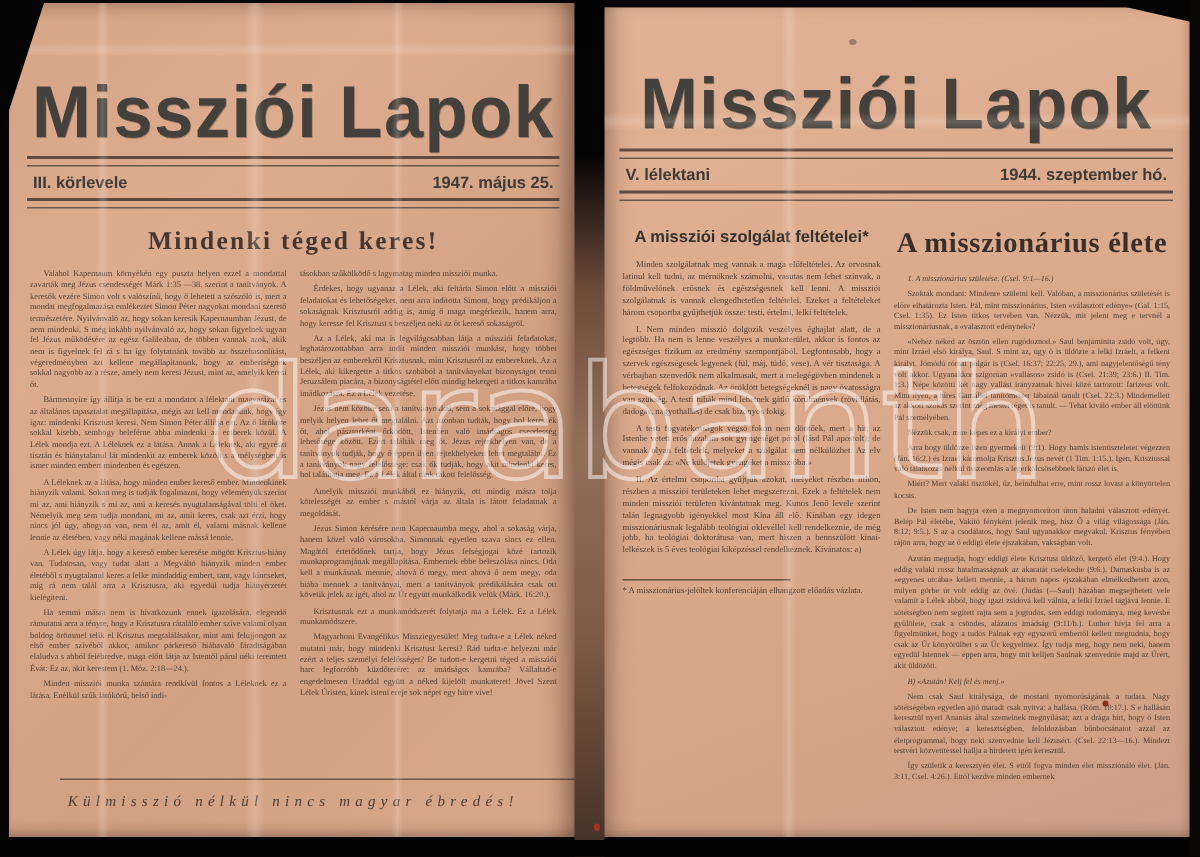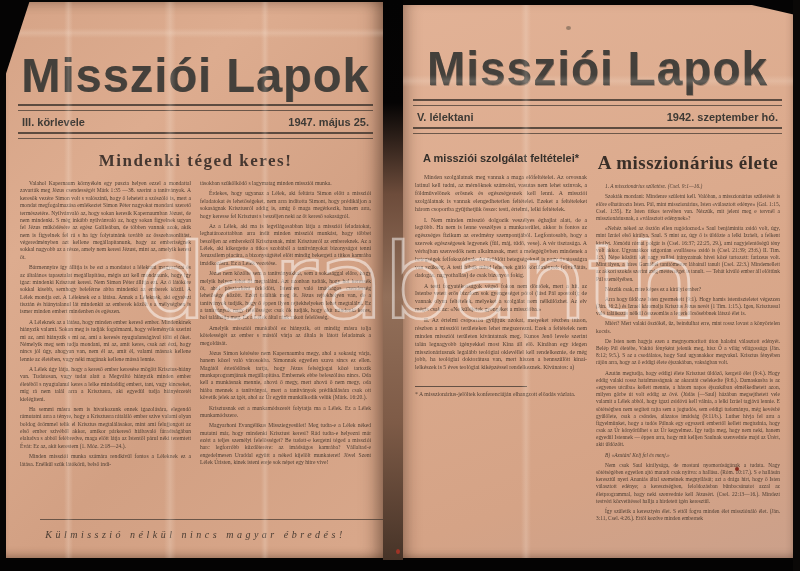--- a/index.html
+++ b/index.html
@@ -124,21 +124,21 @@
   <div class="crease" style="left:158px;top:0;width:12px;height:100%;"></div>
   <div class="crease" style="left:255px;top:0;width:8px;height:100%;"></div>
   <div class="crease crease-h" style="left:0;top:26px;width:100%;height:10px;"></div>
 </div>
 
 <div class="page page-right">
   <div class="masthead">Missziói Lapok</div>
   <div class="rule-double top"></div>
   <div class="issue-row">
     <span>V. lélektani</span>
-    <span>1942. szeptember hó.</span>
+    <span>1944. szeptember hó.</span>
   </div>
   <div class="rule-double"></div>
   <div class="cols">
     <div class="col col-narrow">
       <div class="art-heading-sans">A missziói szolgálat feltételei*</div>
       <p>Minden szolgálatnak meg vannak a maga előfeltételei. Az orvosnak latinul kell tudni, az mérnöknek számolni, vasutas nem lehet színvak, a földművelőnek erősnek és egészségesnek kell lenni. A missziói szolgálatnak is vannak elengedhetetlen feltételei. Ezeket a feltételeket három csoportba gyűjthetjük össze: testi, értelmi, lelki feltételek.</p>
       <p>I. Nem minden misszió dolgozik veszélyes éghajlat alatt, de a legtöbb. Ha nem is lenne veszélyes a munkaterület, akkor is fontos az egészséges fizikum az eredmény szempontjából. Legfontosabb, hogy a szervek egészségesek legyenek (fül, máj, tüdő, vese). A vér tisztasága. A vérbajban szenvedők nem alkalmasak, mert a melegégövben mindenek a betegségek felfokozódnak. Az öröklött betegségeknél is nagy óvatosságra van szükség. A testi hibák mind lehetnek gátló körülmények (rövidlátás, dadogás, nagyothallás) de csak bizonyos fokig.</p>
       <p>A testi fogyatékosságok végső fokon nem döntőek, mert a hit, az Istenbe vetett erős bizalom sok gyengeséget pótol (lásd Pál apostolt); de vannak olyan feltételek, melyeket a szolgálat nem nélkülözhet. Az elv mégis csak az: «Ne küldjetek gyengéket a misszióba.»</p>
       <p>II. Az értelmi csoportba gyűjtjük azokat, melyeket részben itthon, részben a missziói területeken lehet megszerezni. Ezek a feltételek nem minden missziói területen kívántatnak meg. Kunos Jenő levele szerint talán legnagyobb igényekkel most Kína áll elő. Kínában egy idegen misszionáriusnak legalább teológiai oklevéllel kell rendelkeznie, de még jobb, ha teológiai doktorátusa van, mert hiszen a bennszülött kínai-lelkészek is 5 éves teológiai kiképzéssel rendelkeznek. Kívánatos: a)</p>
       <div class="footnote-sep"></div>

